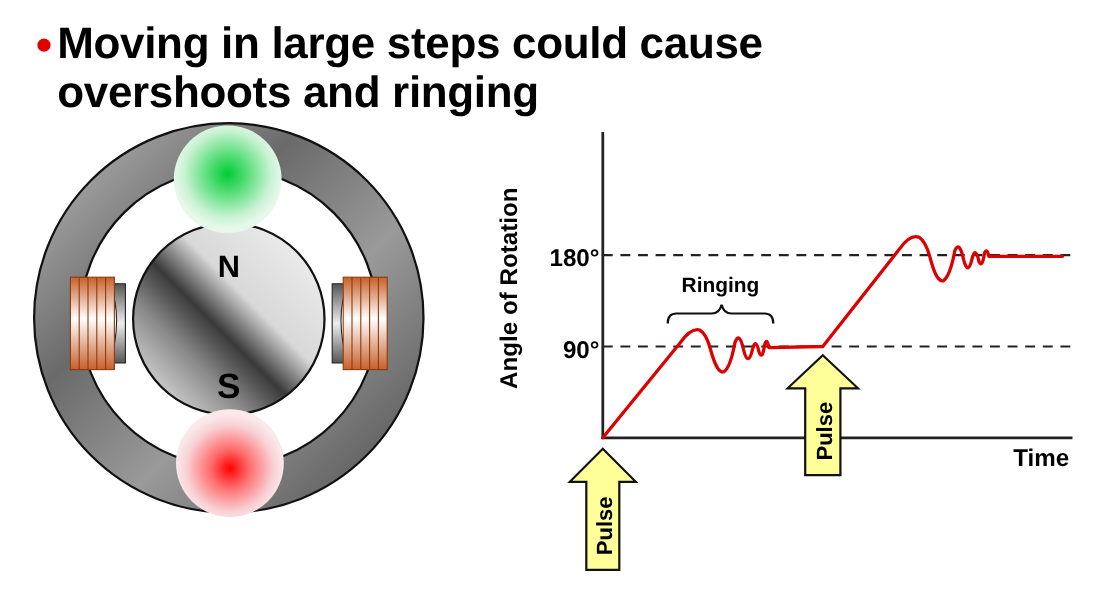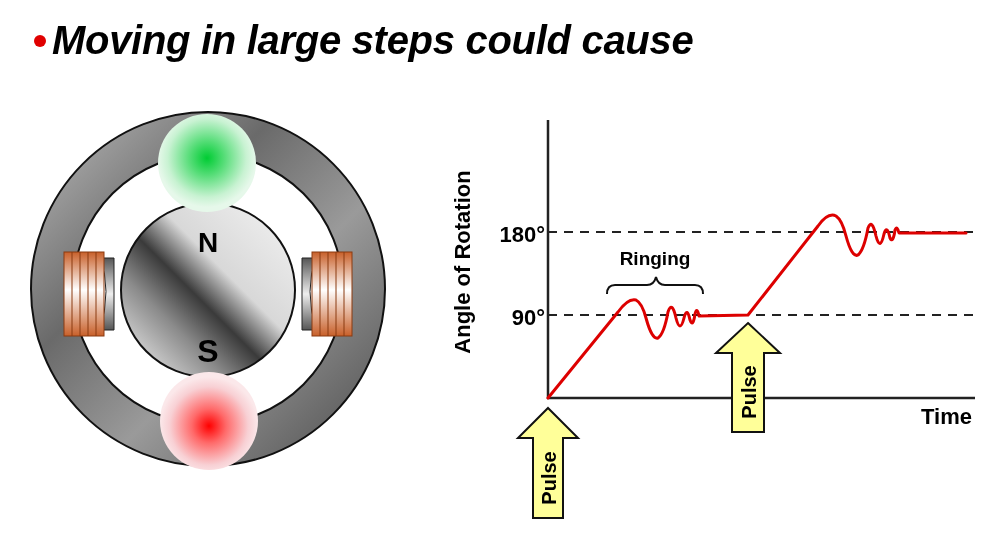--- a/index.html
+++ b/index.html
@@ -1,28 +1,29 @@
 <!DOCTYPE html>
 <html><head>
 <meta charset="utf-8">
 <style>
   html, body { margin:0; padding:0; background:#ffffff; }
   body { width:1000px; height:557px; position:relative; overflow:hidden; font-family:"Liberation Sans", sans-serif; }
   .title { position:absolute; left:52px; top:18px; font-weight:bold; font-size:40px; line-height:44px; color:#000; letter-spacing:-0.3px; }
   .title .bullet { position:absolute; left:-18px; top:17px; width:12px; height:12px; border-radius:50%; background:#e00000; }
-  .title .line { display:block; white-space:nowrap;font-style:italic; }
+  .title .line { display:block; white-space:nowrap; }
   svg { position:absolute; left:0; top:0; }
   .lbl { font-family:"Liberation Sans", sans-serif; font-weight:bold; fill:#000; }
 </style>
 </head>
 <body>
 
 <div class="title">
   <span class="bullet"></span>
   <span class="line">Moving in large steps could cause</span>
+  <span class="line">overshoots and ringing</span>
 </div>
 
 <svg width="1000" height="557" viewBox="0 0 1000 557">
   <defs>
     <linearGradient id="ringGrad" x1="0" y1="0" x2="1" y2="1">
       <stop offset="0" stop-color="#bdbdbd"></stop>
       <stop offset="0.35" stop-color="#6a6a6a"></stop>
       <stop offset="0.6" stop-color="#9a9a9a"></stop>
       <stop offset="1" stop-color="#4a4a4a"></stop>
     </linearGradient>

